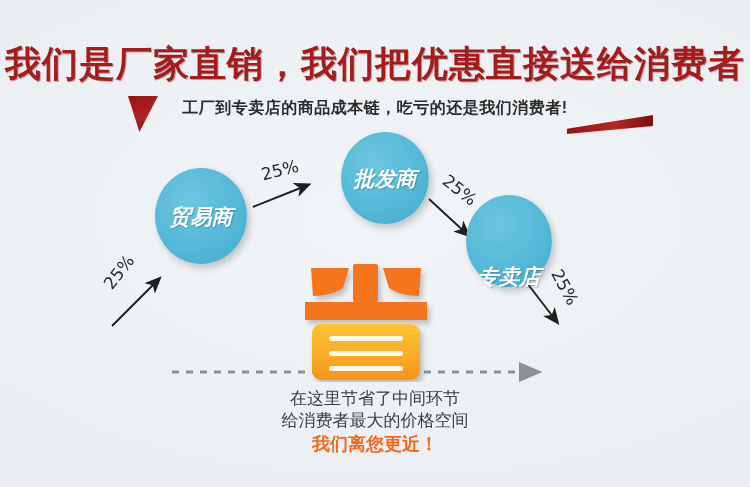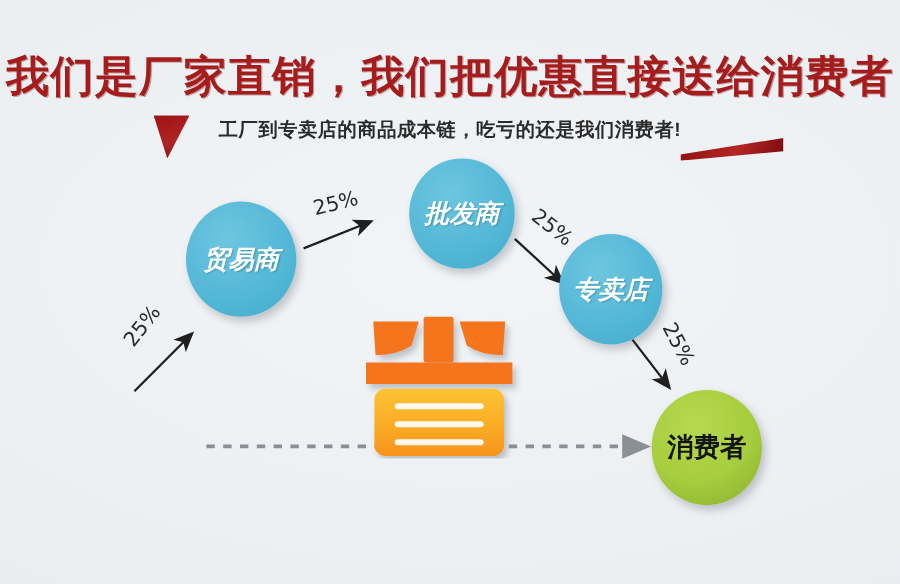--- a/index.html
+++ b/index.html
@@ -101,21 +101,21 @@
     background: radial-gradient(circle at 40% 30%, #b6d94e 0%, #a6cd3e 55%, #86ad2b 100%);
   }
   .node.green .node-label {
     color: #141414;
     font-size: 22px;
     letter-spacing: 0px;
   }
 
   #node-maoyi   { left: 155px; top: 168px; width: 92px; height: 96px; }
   #node-pifa    { left: 341px; top: 132px; width: 88px; height: 92px; }
-  #node-zhuanmai{ left: 466px; top: 195px; width: 86px; height: 92px; }
+  #node-zhuanmai{ left: 466px; top: 195px; width: 86px; height: 92px; align-items: flex-end; }
   #node-gongchang { left: 44px;  top: 325px; width: 92px; height: 96px; }
   #node-xiaofei   { left: 543px; top: 325px; width: 92px; height: 96px; }
 
   
   .arrow-layer {
     position: absolute;
     left: 0; top: 0;
     width: 750px; height: 487px;
     pointer-events: none;
   }
@@ -234,18 +234,20 @@
   </div>
 
   <div class="node blue" id="node-maoyi">
     <span class="node-label">贸易商</span>
   </div>
 
   <div class="node blue" id="node-zhuanmai">
     <span class="node-label">专卖店</span>
   </div>
 
-  <div class="node green" id="node-xiaofei">
-    <span class="node-label">消费者</span>
-  </div>
-
+
+  <div class="caption">
+    <div class="line">在这里节省了中间环节</div>
+    <div class="line">给消费者最大的价格空间</div>
+    <div class="line accent">我们离您更近！</div>
+  </div>
 
 </div>
 
 </body></html>

